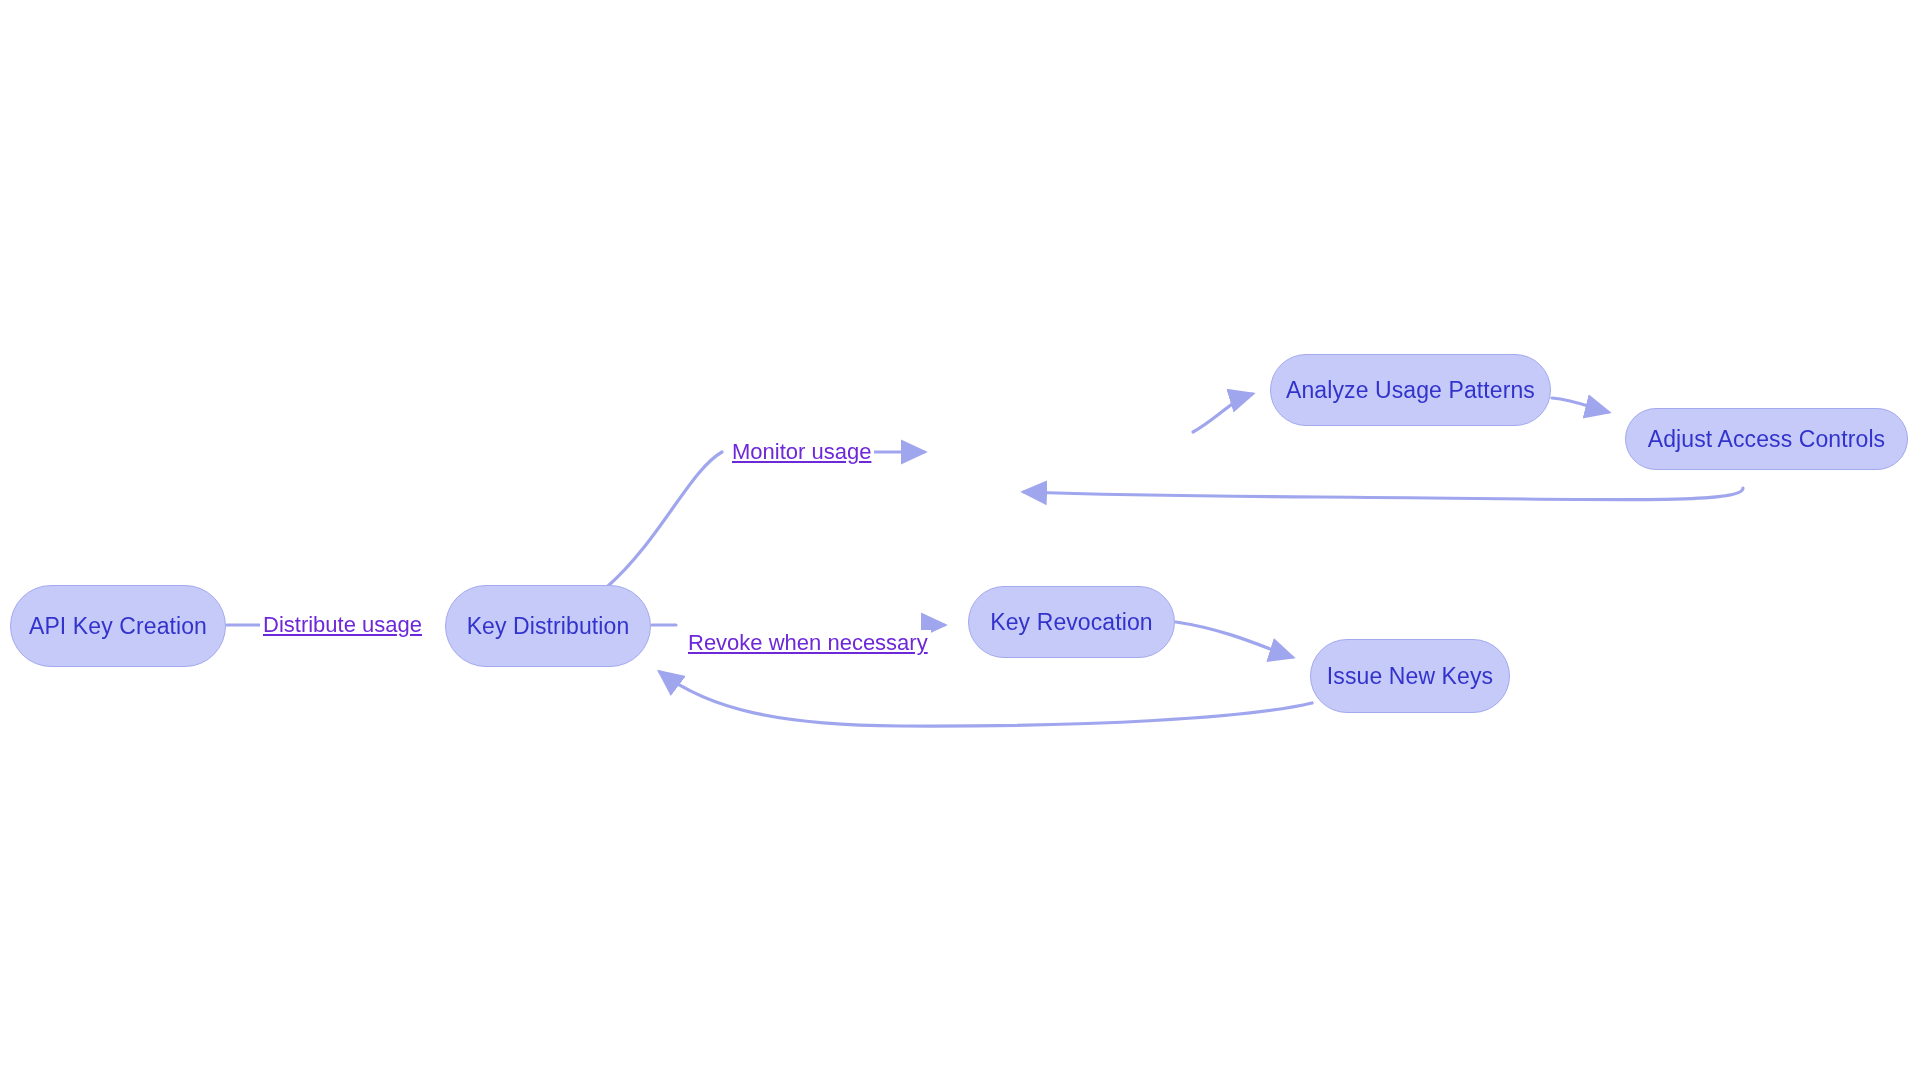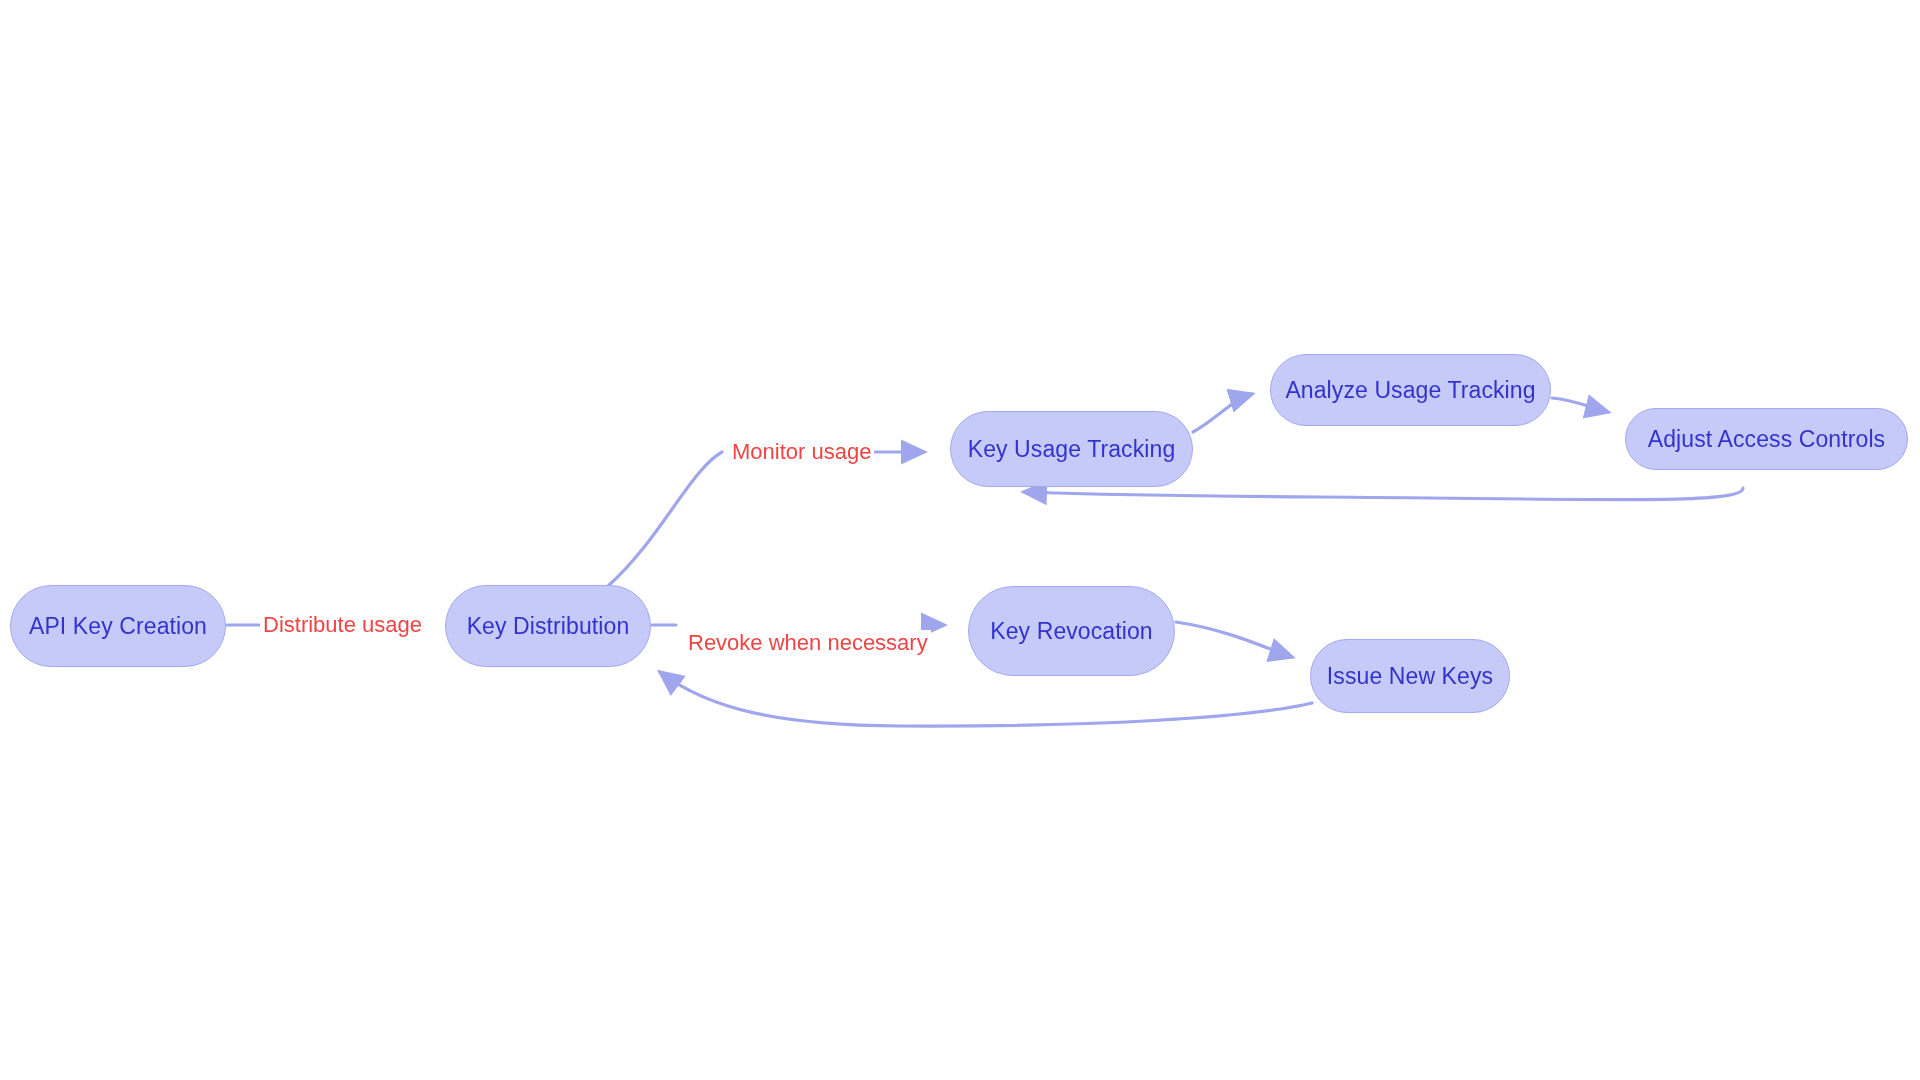--- a/index.html
+++ b/index.html
@@ -44,29 +44,30 @@
     white-space: nowrap;
     z-index: 5;
   }
   .node-label {
     display: block;
     line-height: 1;
     padding: 0 4px;
   }
   .edge-label {
     position: absolute;
-    color: #ef4444;
+    color: #6d28d9;
     font-family: "Liberation Sans", sans-serif;
     font-size: 22px;
     font-weight: 400;
     white-space: nowrap;
     background: #ffffff;
     line-height: 1;
     padding: 2px 3px;
     z-index: 6;
+    text-decoration: underline;
   }
   .edge-path {
     fill: none;
     stroke: #a0a6ee;
     stroke-width: 3.2;
     stroke-linecap: round;
   }
 </style>
 </head>
 <body>
@@ -100,33 +101,30 @@
   </svg>
 
   <div class="node" style="left:445px; top:585px; width:206px; height:82px;">
     <span class="node-label">Key Distribution</span>
   </div>
 
   <div class="node" style="left:10px; top:585px; width:216px; height:82px;">
     <span class="node-label">API Key Creation</span>
   </div>
 
-  <div class="node" style="left:950px; top:411px; width:243px; height:76px;">
-    <span class="node-label">Key Usage Tracking</span>
-  </div>
 
   <div class="node" style="left:1270px; top:354px; width:281px; height:72px;">
-    <span class="node-label">Analyze Usage Tracking</span>
+    <span class="node-label">Analyze Usage Patterns</span>
   </div>
 
   <div class="node" style="left:1625px; top:408px; width:283px; height:62px;">
     <span class="node-label">Adjust Access Controls</span>
   </div>
 
-  <div class="node" style="left:968px; top:586px; width:207px; height:90px;text-align:center;">
+  <div class="node" style="left:968px; top:586px; width:207px; height:72px;text-align:center;">
     <span class="node-label">Key Revocation</span>
   </div>
 
   <div class="node" style="left:1310px; top:639px; width:200px; height:74px;text-align:center;">
     <span class="node-label">Issue New Keys</span>
   </div>
 
   <div class="edge-label" style="left:260px; top:612px;">Distribute usage</div>
 
   <div class="edge-label" style="left:729px; top:439px;">Monitor usage</div>

